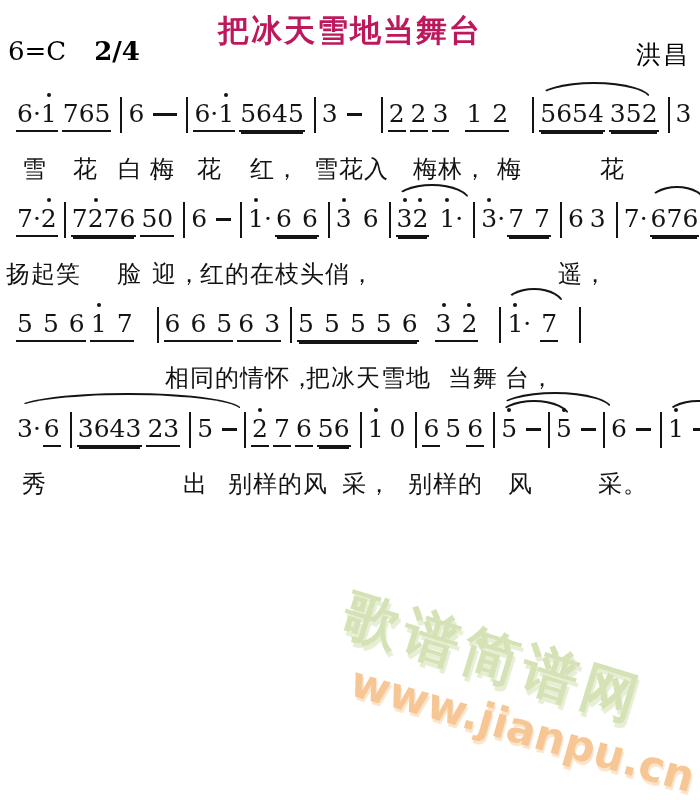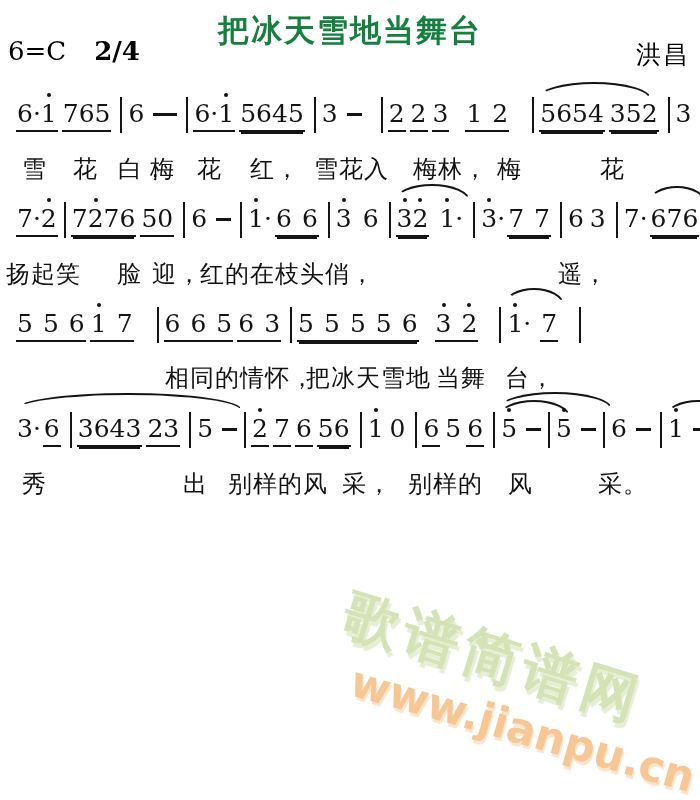--- a/index.html
+++ b/index.html
@@ -1,21 +1,21 @@
 <!DOCTYPE html>
 <html><head>
 <meta charset="utf-8">
 <style>
   html,body{margin:0;padding:0;background:#fff;}
   #page{position:relative;width:700px;height:800px;background:#ffffff;overflow:hidden;
         font-family:"DejaVu Sans",sans-serif;color:#121212;}
 
   
   .title{position:absolute;top:10px;left:0;width:700px;text-align:center;
-         font-size:31px;font-weight:bold;letter-spacing:2px;color:#15803d;}
+         font-size:31px;font-weight:bold;letter-spacing:2px;color:#be185d;}
   .keymeter{position:absolute;top:36px;left:8px;font-size:26px;
             font-family:"DejaVu Serif",serif;color:#000;}
   .keymeter .meter{margin-left:28px;font-weight:bold;}
   .author{position:absolute;top:38px;right:10px;font-size:25px;color:#000;letter-spacing:2px;}
 
   
   .mrow{position:absolute;left:16px;display:flex;align-items:flex-start;height:48px;
         font-family:"DejaVu Serif",serif;color:#141414;}
   .grp{position:relative;display:inline-flex;align-items:flex-start;
        font-size:25px;line-height:1.1;margin-right:4px;padding:0 1px;}
@@ -359,21 +359,21 @@
       <div class="lrow" style="top: 258px;">
         <span class="lseg" style="left: 6px;">扬起笑</span>
         <span class="lseg" style="left: 117px;">脸</span>
         <span class="lseg" style="left: 152px;">迎，</span>
         <span class="lseg" style="left: 200px;">红的在枝头俏，</span>
         <span class="lseg" style="left: 558px;">遥，</span>
       </div>
       <div class="lrow" style="top: 362px;">
         <span class="lseg" style="left: 165px; text-align: right;">相同的情怀，</span>
         <span class="lseg" style="left: 306px;">把冰天雪地</span>
-        <span class="lseg" style="left: 436px; text-align: center;">当舞</span>
+        <span class="lseg" style="left: 448px; text-align: center;">当舞</span>
         <span class="lseg" style="left: 505px;">台，</span>
       </div>
       <div class="lrow" style="top: 468px;">
         <span class="lseg" style="left: 22px;">秀</span>
         <span class="lseg" style="left: 183px;">出</span>
         <span class="lseg" style="left: 228px;">别样的风</span>
         <span class="lseg" style="left: 342px;">采，</span>
         <span class="lseg" style="left: 408px;">别样的</span>
         <span class="lseg" style="left: 508px;">风</span>
         <span class="lseg" style="left: 598px;">采。</span>

